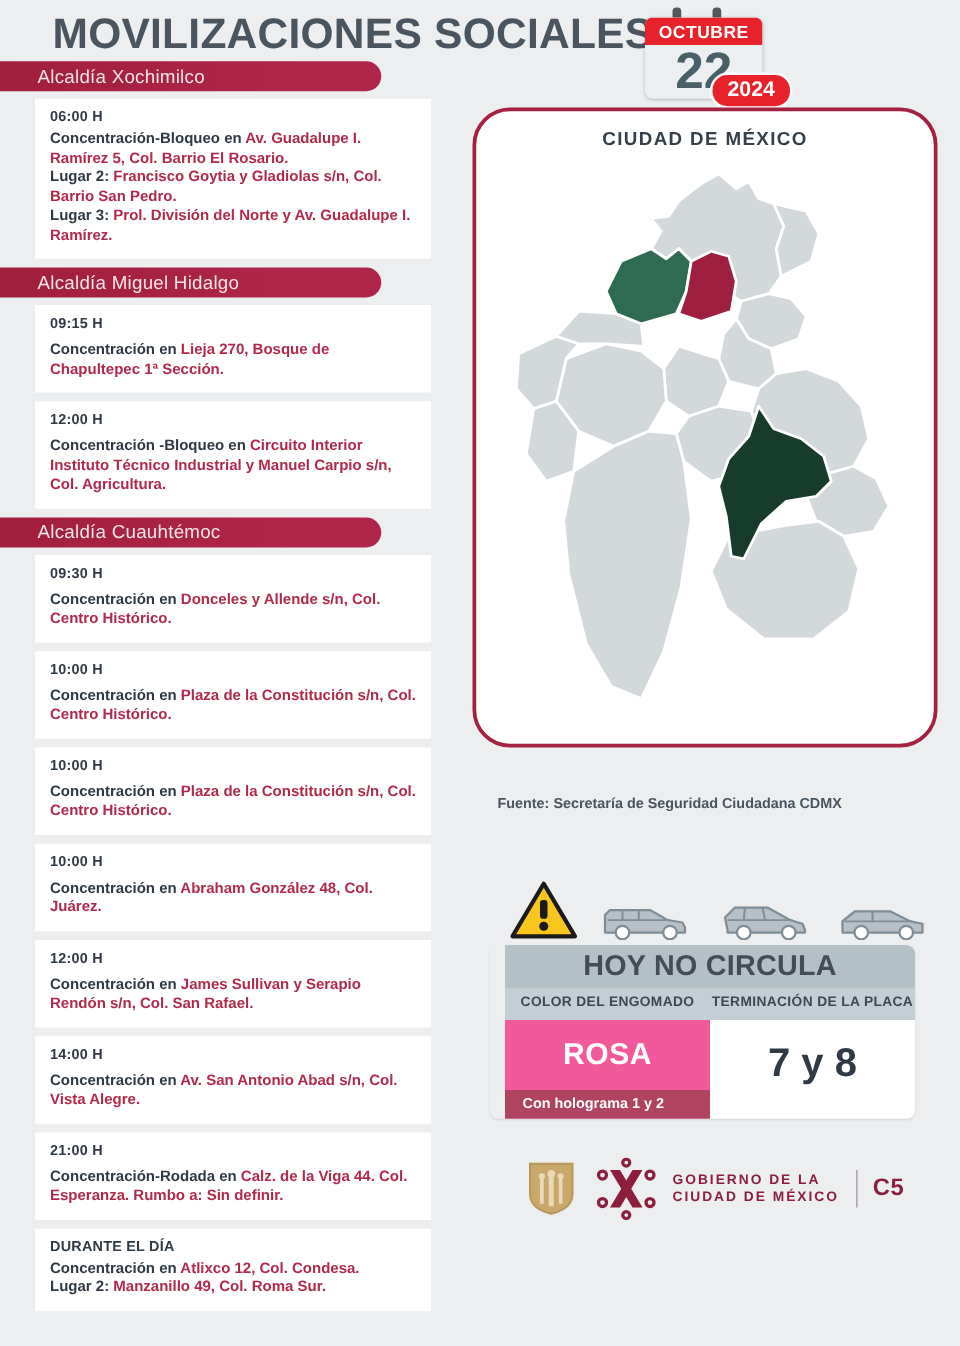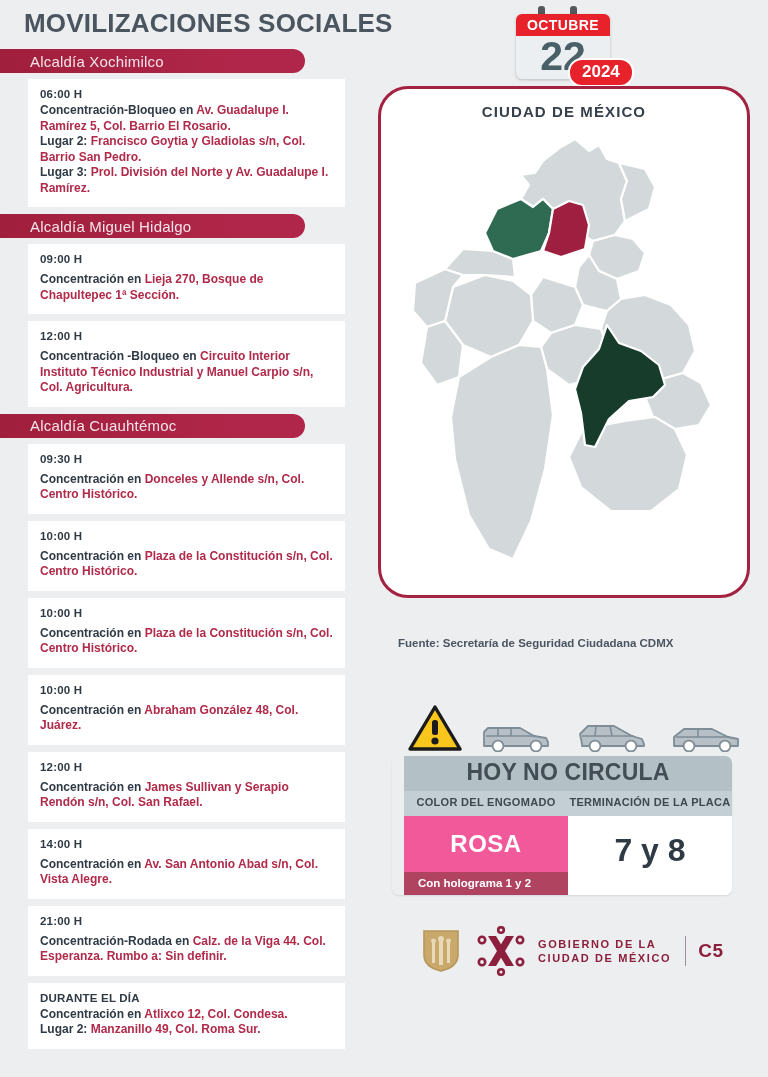--- a/index.html
+++ b/index.html
@@ -6,22 +6,22 @@
   html, body {
     width: 768px; height: 1077px;
     font-family: "Liberation Sans", sans-serif;
     background: #eceef0;
     overflow: hidden;
   }
   .page { position: relative; width: 768px; height: 1077px; background: #eceef0; }
 
   
   .main-title {
-    position: absolute; left: 24px; top: 8px;
-    font-size: 26px; font-weight: bold; letter-spacing: .2px;
+    position: absolute; left: 42px; top: 8px;
+    font-size: 34px; font-weight: bold; letter-spacing: .2px;
     color: #4a5560;
   }
 
   
   .cal-wrap { position: absolute; left: 508px; top: 6px; width: 150px; height: 82px; }
   .cal-ring { position: absolute; top: 0; width: 7px; height: 14px; background: #55595c; border-radius: 3px; }
   .cal-ring.r1 { left: 30px; }
   .cal-ring.r2 { left: 62px; }
   .cal-body {
     position: absolute; left: 8px; top: 8px; width: 94px; height: 65px;
@@ -173,21 +173,21 @@
         <div class="event-text">
           <div><span class="lbl">Concentración-Bloqueo en </span><span class="loc">Av. Guadalupe I. Ramírez 5, Col. Barrio El Rosario.</span></div>
           <div><span class="lbl">Lugar 2: </span><span class="loc">Francisco Goytia y Gladiolas s/n, Col. Barrio San Pedro.</span></div>
           <div><span class="lbl">Lugar 3: </span><span class="loc">Prol. División del Norte y Av. Guadalupe I. Ramírez.</span></div>
         </div>
       </div>
       <div class="alcaldia-bar">
         <span>Alcaldía Miguel Hidalgo</span>
       </div>
       <div class="event-card">
-        <div class="event-time">09:00 H</div>
+        <div class="event-time">09:15 H</div>
         <div class="event-text">
           <div><span class="lbl">Concentración en </span><span class="loc">Lieja 270, Bosque de Chapultepec 1ª Sección.</span></div>
         </div>
       </div>
       <div class="event-card">
         <div class="event-time">12:00 H</div>
         <div class="event-text">
           <div><span class="lbl">Concentración -Bloqueo en </span><span class="loc">Circuito Interior Instituto Técnico Industrial y Manuel Carpio s/n, Col. Agricultura.</span></div>
         </div>
       </div>

